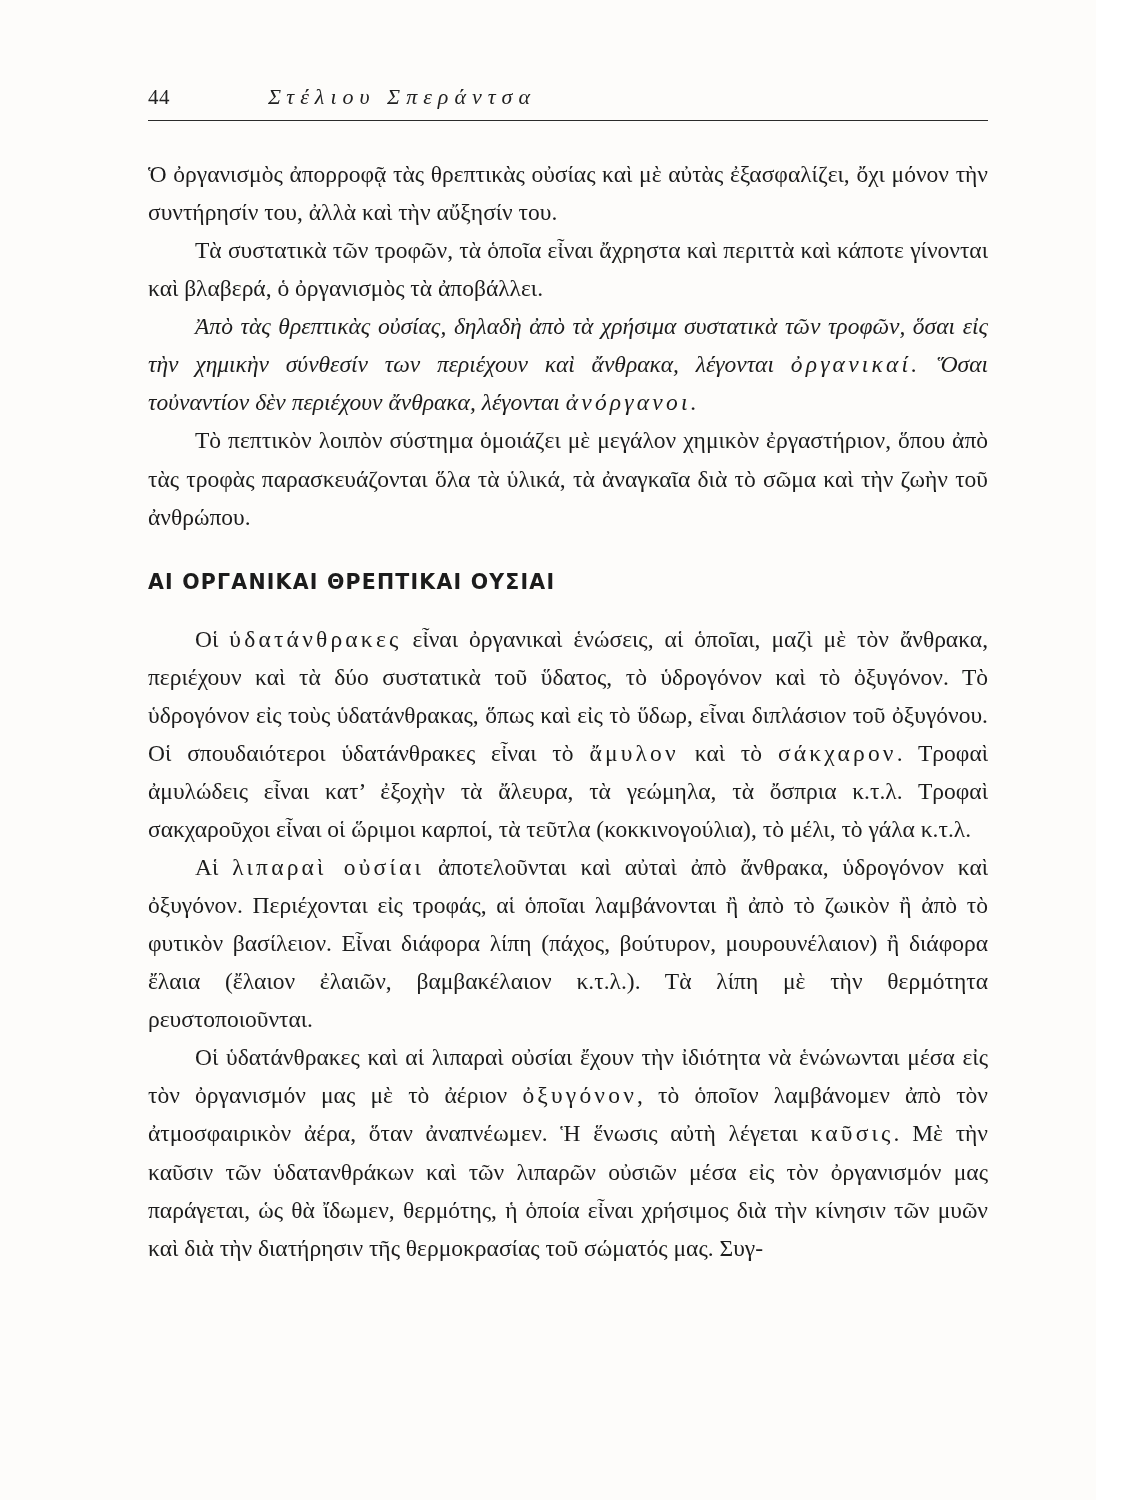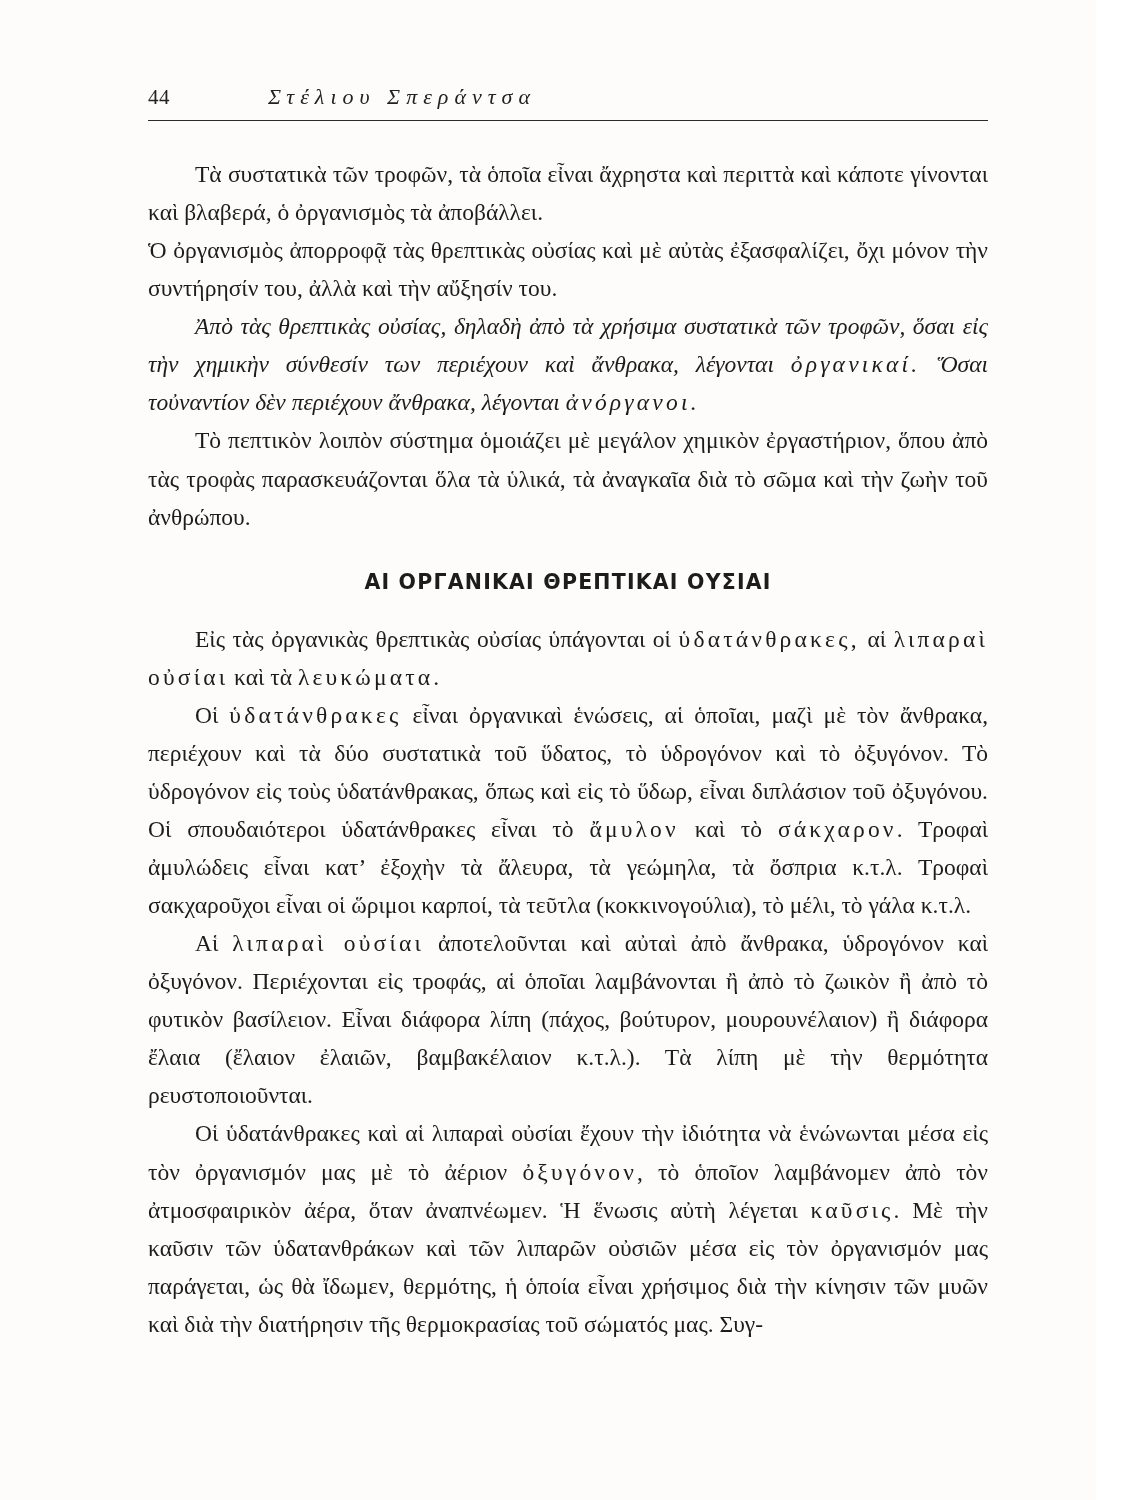--- a/index.html
+++ b/index.html
@@ -56,21 +56,21 @@
     line-height: 1.62;
     text-align: justify;
     text-justify: inter-word;
     color: #1c1c1c;
     hyphens: manual;
   }
   p.indent {
     text-indent: 2.0em;
   }
   .section-title {
-    text-align: center;
+    text-align: left;
     font-family: "DejaVu Sans", sans-serif;
     font-size: 20.5px;
     letter-spacing: 1.2px;
     margin: 34px 0 26px 0;
     color: #1c1c1c;
   }
   .spaced {
     letter-spacing: 3.2px;
   }
   .italic {
@@ -81,29 +81,28 @@
 <body>
 
 <div class="page">
   <div class="page-inner">
 
     <div class="header-row">
       <div class="folio">44</div>
       <div class="running-head">Στέλιου Σπεράντσα</div>
     </div>
 
+    <p class="body-par">Ὁ ὀργανισμὸς ἀπορροφᾷ τὰς θρεπτικὰς οὐσίας καὶ μὲ αὐτὰς ἐξασφαλίζει, ὄχι μόνον τὴν συντήρησίν του, ἀλλὰ καὶ τὴν αὔξησίν του.</p>
     <p class="body-par indent">Τὰ συστατικὰ τῶν τροφῶν, τὰ ὁποῖα εἶναι ἄχρηστα καὶ περιττὰ καὶ κάποτε γίνονται καὶ βλαβερά, ὁ ὀργανισμὸς τὰ ἀποβάλλει.</p>
-    <p class="body-par">Ὁ ὀργανισμὸς ἀπορροφᾷ τὰς θρεπτικὰς οὐσίας καὶ μὲ αὐτὰς ἐξασφαλίζει, ὄχι μόνον τὴν συντήρησίν του, ἀλλὰ καὶ τὴν αὔξησίν του.</p>
     <p class="body-par indent italic"><span>Ἀπὸ τὰς θρεπτικὰς οὐσίας, δηλαδὴ ἀπὸ τὰ χρήσιμα συστατικὰ τῶν τροφῶν, ὅσαι εἰς τὴν χημικὴν σύνθεσίν των περιέχουν καὶ ἄνθρακα, λέγονται </span><span class="spaced">ὀργανικαί.</span><span> Ὅσαι τοὐναντίον δὲν περιέχουν ἄνθρακα, λέγονται </span><span class="spaced">ἀνόργανοι.</span></p>
 
     <p class="body-par indent">Τὸ πεπτικὸν λοιπὸν σύστημα ὁμοιάζει μὲ μεγάλον χημικὸν ἐργαστήριον, ὅπου ἀπὸ τὰς τροφὰς παρασκευάζονται ὅλα τὰ ὑλικά, τὰ ἀναγκαῖα διὰ τὸ σῶμα καὶ τὴν ζωὴν τοῦ ἀνθρώπου.</p>
 
     <h2 class="section-title">ΑΙ ΟΡΓΑΝΙΚΑΙ ΘΡΕΠΤΙΚΑΙ ΟΥΣΙΑΙ</h2>
 
-    <p class="body-par indent"><span>Εἰς τὰς ὀργανικὰς θρεπτικὰς οὐσίας ὑπάγονται οἱ </span><span class="spaced">ὑδατάνθρακες,</span><span> αἱ </span><span class="spaced">λιπαραὶ οὐσίαι</span><span> καὶ τὰ </span><span class="spaced">λευκώματα</span><span>.</span></p>
 
     <p class="body-par indent"><span>Οἱ </span><span class="spaced">ὑδατάνθρακες</span><span> εἶναι ὀργανικαὶ ἑνώσεις, αἱ ὁποῖαι, μαζὶ μὲ τὸν ἄνθρακα, περιέχουν καὶ τὰ δύο συστατικὰ τοῦ ὕδατος, τὸ ὑδρογόνον καὶ τὸ ὀξυγόνον. Τὸ ὑδρογόνον εἰς τοὺς ὑδατάνθρακας, ὅπως καὶ εἰς τὸ ὕδωρ, εἶναι διπλάσιον τοῦ ὀξυγόνου. Οἱ σπουδαιότεροι ὑδατάνθρακες εἶναι τὸ </span><span class="spaced">ἄμυλον</span><span> καὶ τὸ </span><span class="spaced">σάκχαρον</span><span>. Τροφαὶ ἀμυλώδεις εἶναι κατ’ ἐξοχὴν τὰ ἄλευρα, τὰ γεώμηλα, τὰ ὄσπρια κ.τ.λ. Τροφαὶ σακχαροῦχοι εἶναι οἱ ὥριμοι καρποί, τὰ τεῦτλα (κοκκινογούλια), τὸ μέλι, τὸ γάλα κ.τ.λ.</span></p>
 
     <p class="body-par indent"><span>Αἱ </span><span class="spaced">λιπαραὶ οὐσίαι</span><span> ἀποτελοῦνται καὶ αὐταὶ ἀπὸ ἄνθρακα, ὑδρογόνον καὶ ὀξυγόνον. Περιέχονται εἰς τροφάς, αἱ ὁποῖαι λαμβάνονται ἢ ἀπὸ τὸ ζωικὸν ἢ ἀπὸ τὸ φυτικὸν βασίλειον. Εἶναι διάφορα λίπη (πάχος, βούτυρον, μουρουνέλαιον) ἢ διάφορα ἔλαια (ἔλαιον ἐλαιῶν, βαμβακέλαιον κ.τ.λ.). Τὰ λίπη μὲ τὴν θερμότητα ρευστοποιοῦνται.</span></p>
 
     <p class="body-par indent"><span>Οἱ ὑδατάνθρακες καὶ αἱ λιπαραὶ οὐσίαι ἔχουν τὴν ἰδιότητα νὰ ἑνώνωνται μέσα εἰς τὸν ὀργανισμόν μας μὲ τὸ ἀέριον </span><span class="spaced">ὀξυγόνον</span><span>, τὸ ὁποῖον λαμβάνομεν ἀπὸ τὸν ἀτμοσφαιρικὸν ἀέρα, ὅταν ἀναπνέωμεν. Ἡ ἕνωσις αὐτὴ λέγεται </span><span class="spaced">καῦσις</span><span>. Μὲ τὴν καῦσιν τῶν ὑδατανθράκων καὶ τῶν λιπαρῶν οὐσιῶν μέσα εἰς τὸν ὀργανισμόν μας παράγεται, ὡς θὰ ἴδωμεν, θερμότης, ἡ ὁποία εἶναι χρήσιμος διὰ τὴν κίνησιν τῶν μυῶν καὶ διὰ τὴν διατήρησιν τῆς θερμοκρασίας τοῦ σώματός μας. Συγ-</span></p>
 
   </div>
 </div>
 

